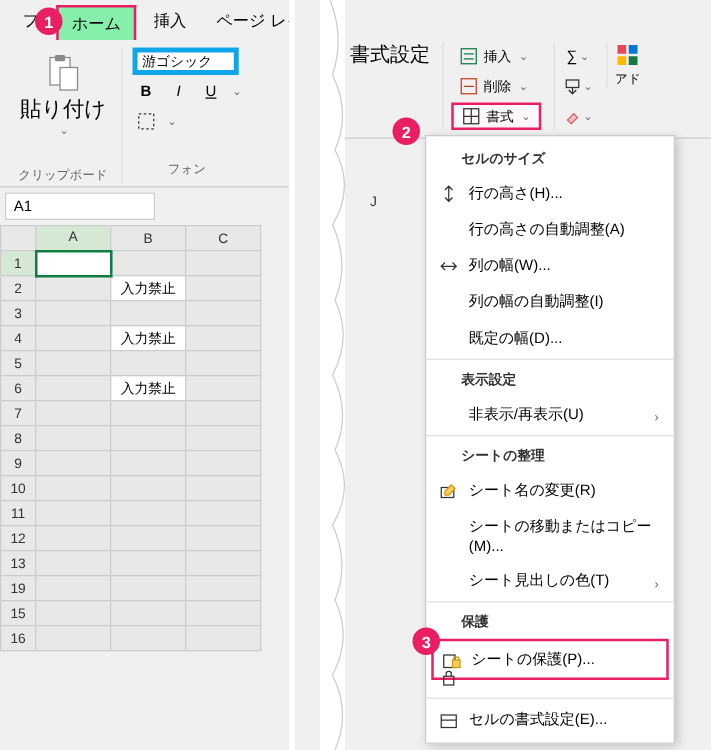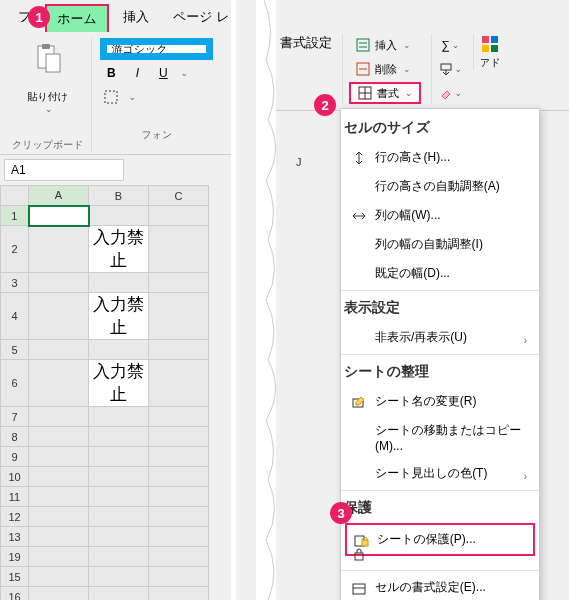--- a/index.html
+++ b/index.html
@@ -11,50 +11,50 @@
 
 .ribbon { background: #f0f0f0; display: flex; border-bottom: 1px solid #ccc; padding: 6px 4px 2px; position: relative; }
 .ribbon-group { display: flex; flex-direction: column; align-items: center; padding: 0 8px; border-right: 1px solid #ddd; }
 .ribbon-group:last-child { border-right: none; }
 .ribbon-group-label { font-size: 10px; color: #666; margin-top: 20px; }
 .ribbon-row { display: flex; align-items: center; gap: 4px; }
 .ribbon-col { display: flex; flex-direction: column; gap: 2px; }
 
 .paste-btn { display: flex; flex-direction: column; align-items: center; padding: 4px; }
 .paste-icon { width: 32px; height: 32px; }
-.paste-label { font-size: 10px; margin-top: 16px; }
-
-.font-select { width: 113px; height: 22px; font-size: 11px; border: 7px solid #0ea5e9; padding: 0 4px; background: #fff; }
+.paste-label { font-size: 17px; margin-top: 2px; }
+
+.font-select { width: 85px; height: 22px; font-size: 11px; border: 4px solid #0ea5e9; padding: 0 4px; background: #fff; }
 .small-btn { width: 22px; height: 22px; border: 1px solid transparent; background: transparent; font-size: 12px; display: inline-flex; align-items: center; justify-content: center; cursor: pointer; }
 
 .cell-btn { height: 22px; padding: 0 6px; border: none; background: transparent; font-size: 11px; display: flex; align-items: center; gap: 4px; cursor: pointer; }
 .format-btn { border: 2px solid #e91e63; background: #fff8fa; }
 
 .name-box { width: 120px; height: 22px; border: 1px solid #ccc; background: #fff; font-size: 12px; padding: 0 6px; margin: 4px; }
 
 .grid-wrap { position: relative; }
 .grid { border-collapse: collapse; background: #e8e8e8; }
 .grid th { background: #e8e8e8; border: 1px solid #ccc; font-weight: normal; font-size: 11px; color: #333; }
 .grid th.col { width: 60px; height: 20px; }
 .grid th.row { width: 28px; height: 20px; text-align: center; }
-.grid td { border: 1px solid #ccc; width: 60px; height: 20px; background: #e8e8e8; font-size: 17px; text-align: center; }
+.grid td { border: 1px solid #ccc; width: 60px; height: 20px; background: #e8e8e8; font-size: 11px; text-align: center; }
 .grid td.white { background: #fff; }
 .grid td.selected { border: 2px solid #107c41; background: #fff; }
 .grid th.row.sel, .grid th.col.sel { background: #d4e8d4; }
 
 .tear { position: absolute; top: 0; left: 236px; width: 40px; height: 600px; background: #fff; z-index: 5; }
 .tear::before, .tear::after { content: ""; position: absolute; top: 0; width: 20px; height: 100%; background: #f0f0f0; }
 .tear::before { left: -5px; clip-path: polygon(0 0, 100% 0, 60% 10%, 100% 20%, 50% 30%, 90% 40%, 40% 50%, 100% 60%, 50% 70%, 90% 80%, 40% 90%, 100% 100%, 0 100%); background: #fff; }
 .tear svg { position: absolute; inset: 0; }
 
 .right-side { position: absolute; left: 276px; top: 0; width: 293px; height: 600px; background: #f0f0f0; }
 .right-ribbon { display: flex; padding: 6px 4px; gap: 4px; border-bottom: 1px solid #ccc; background: #f0f0f0; align-items: flex-start; }
 
 .dropdown { position: absolute; left: 64px; top: 108px; width: 200px; background: #fff; border: 1px solid #ccc; box-shadow: 2px 2px 8px rgba(0,0,0,0.2); z-index: 20; font-size: 12px; padding: 4px 0; }
-.dropdown-header { padding: 6px 3px; font-weight: bold; font-size: 14px; color: #333; }
+.dropdown-header { padding: 6px 28px; font-weight: bold; font-size: 11px; color: #333; }
 .dropdown-item { padding: 6px 12px 6px 34px; cursor: pointer; display: flex; align-items: flex-end; gap: 8px; position: relative; }
 .dropdown-item .micon { position: absolute; left: 10px; width: 16px; height: 16px; }
 .dropdown-item .arrow { margin-left: auto; color: #666; font-size: 10px; }
 .dropdown-sep { height: 1px; background: #e0e0e0; margin: 2px 0; }
 .dropdown-item.hl { border: 2px solid #e91e63; margin: 0 4px; padding-left: 30px; }
 
 .callout { position: absolute; width: 22px; height: 22px; border-radius: 50%; background: #e91e63; color: #fff; font-weight: bold; font-size: 13px; display: flex; align-items: center; justify-content: center; z-index: 30; }
 .c1 { left: 28px; top: 6px; }
 .c2 { left: 314px; top: 94px; }
 .c3 { left: 330px; top: 502px; }
@@ -229,21 +229,21 @@
       <path d="M28 0 Q40 30 30 60 Q45 90 32 120 Q48 150 30 180 Q44 210 32 240 Q46 270 30 300 Q45 330 32 360 Q48 390 30 420 Q44 450 32 480 Q46 510 30 540 Q45 570 32 600" fill="none" stroke="#ccc" stroke-width="1"></path>
     </svg>
 </div>
 
 
 <div class="right-side">
   <div style="height:28px"></div>
   <div class="right-ribbon">
     <div style="position:absolute;top:156px;left:20px;font-size:11px;color:#333">J</div>
     <div class="ribbon-col" style="padding-right:6px">
-      <span style="font-size:13px">書式設定</span>
+      <span style="font-size:16px">書式設定</span>
     </div>
     <div class="ribbon-col" style="border-left:1px solid #ddd;padding:0 6px">
       <button class="cell-btn">
           <svg width="16" height="16">
             <rect x="2" y="2" width="12" height="12" fill="none" stroke="#107c41"></rect>
             <line x1="4" y1="6" x2="12" y2="6" stroke="#107c41"></line>
             <line x1="4" y1="10" x2="12" y2="10" stroke="#107c41"></line>
           </svg>
           <span>挿入</span>
           <span class="chevron">⌄</span>

